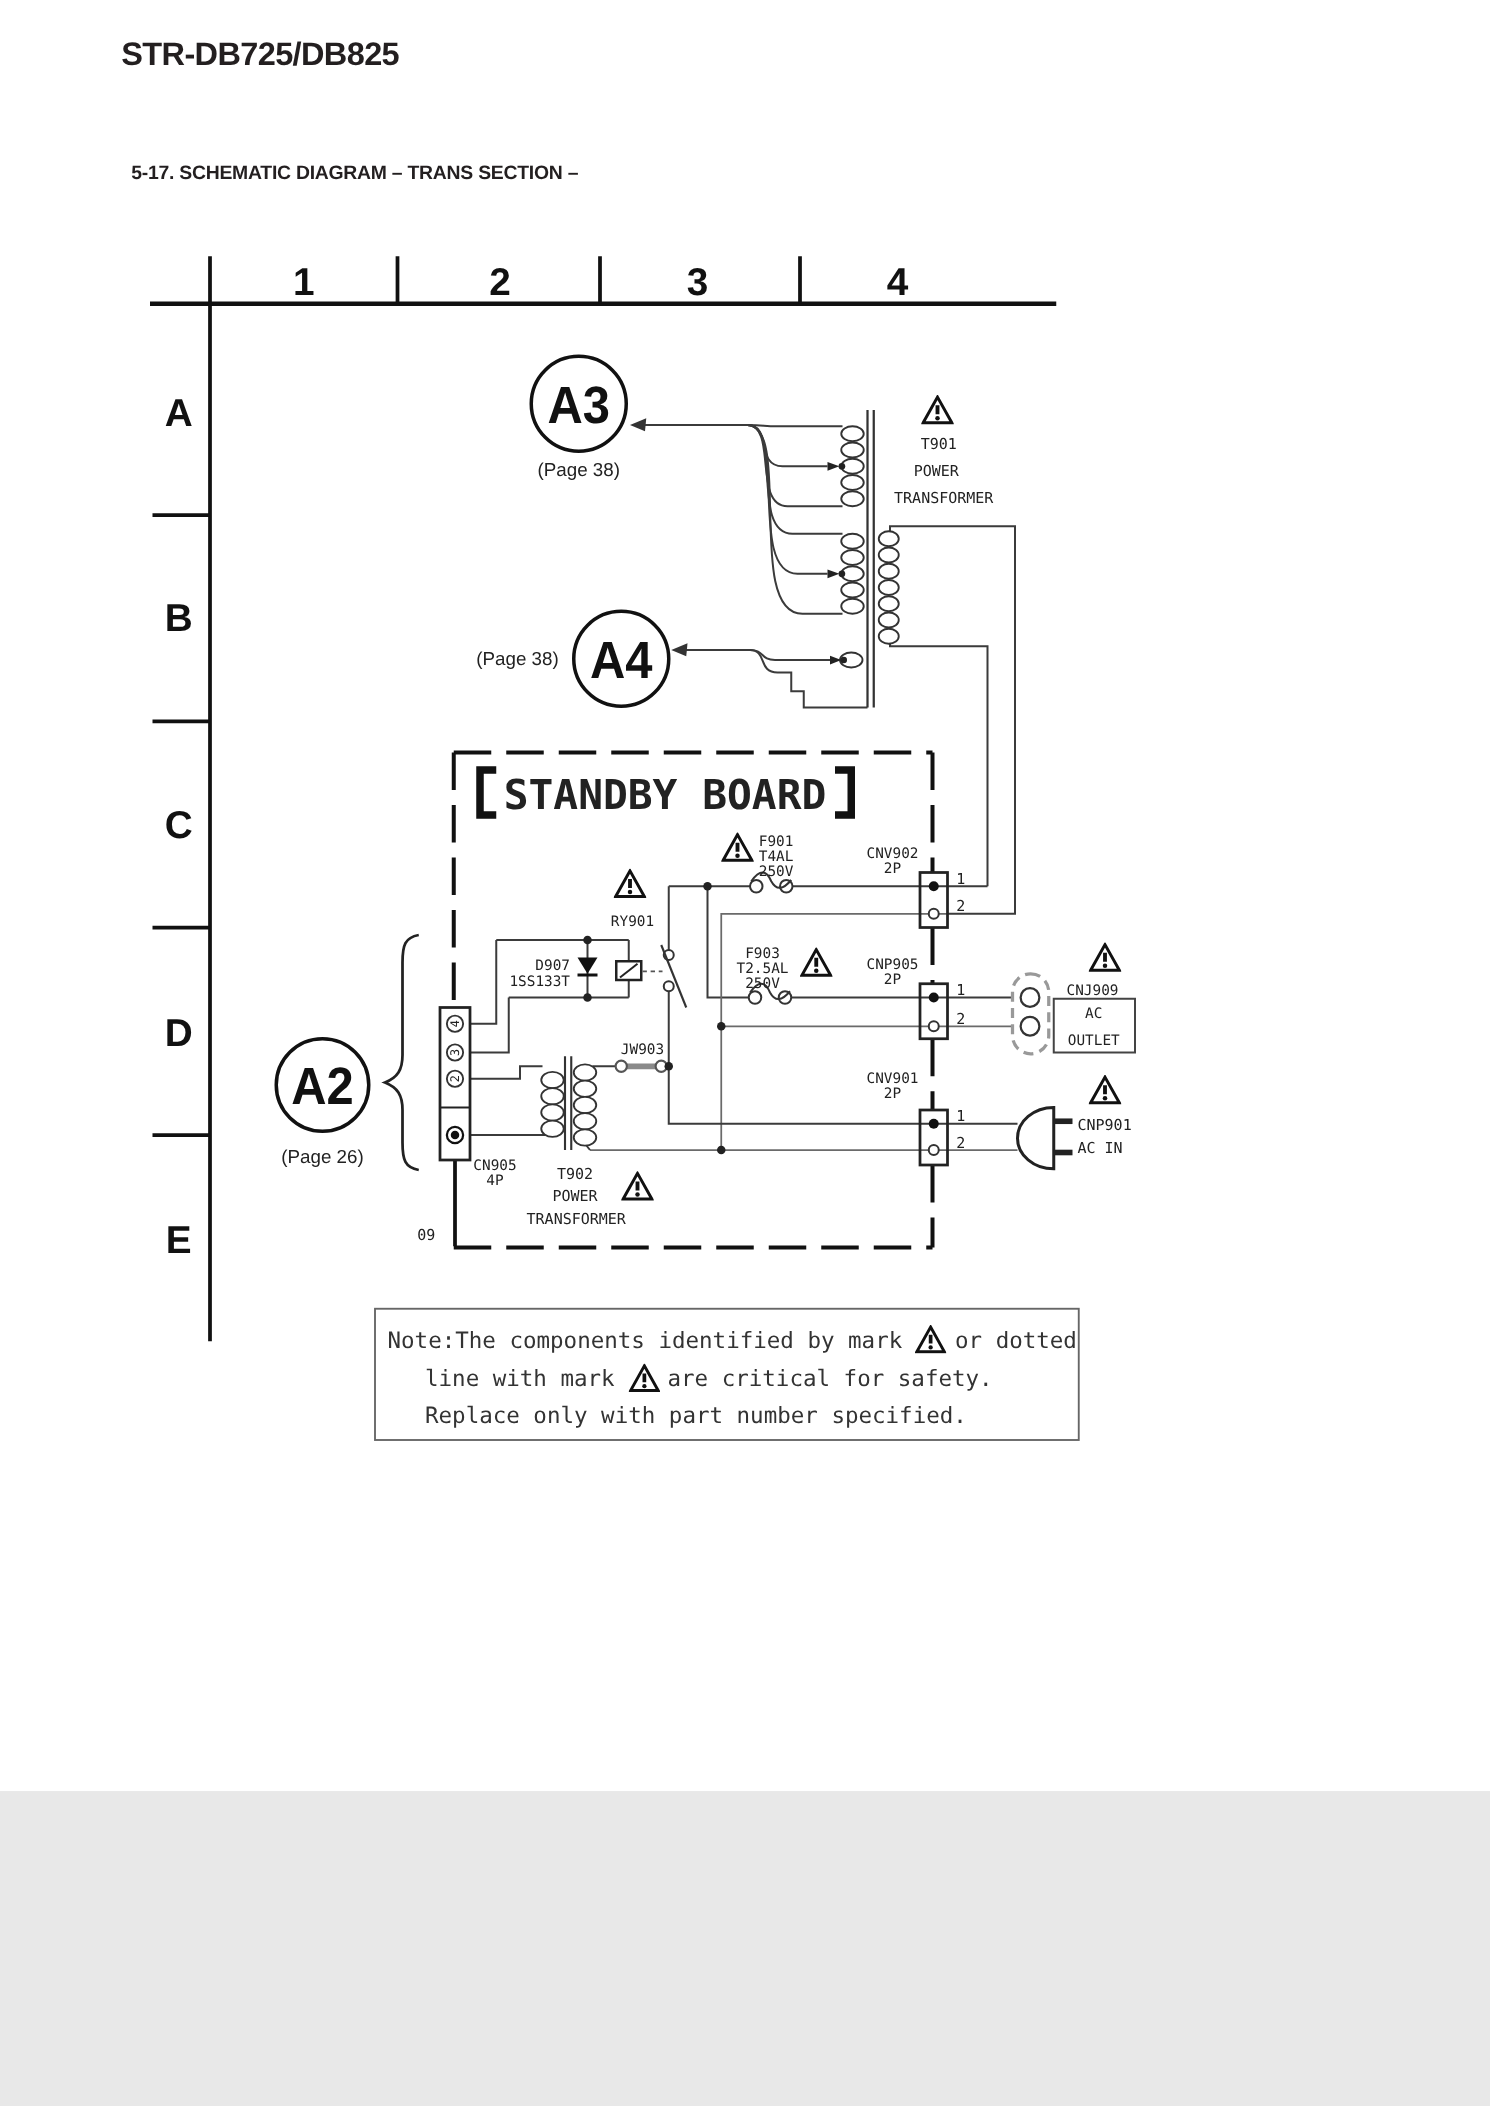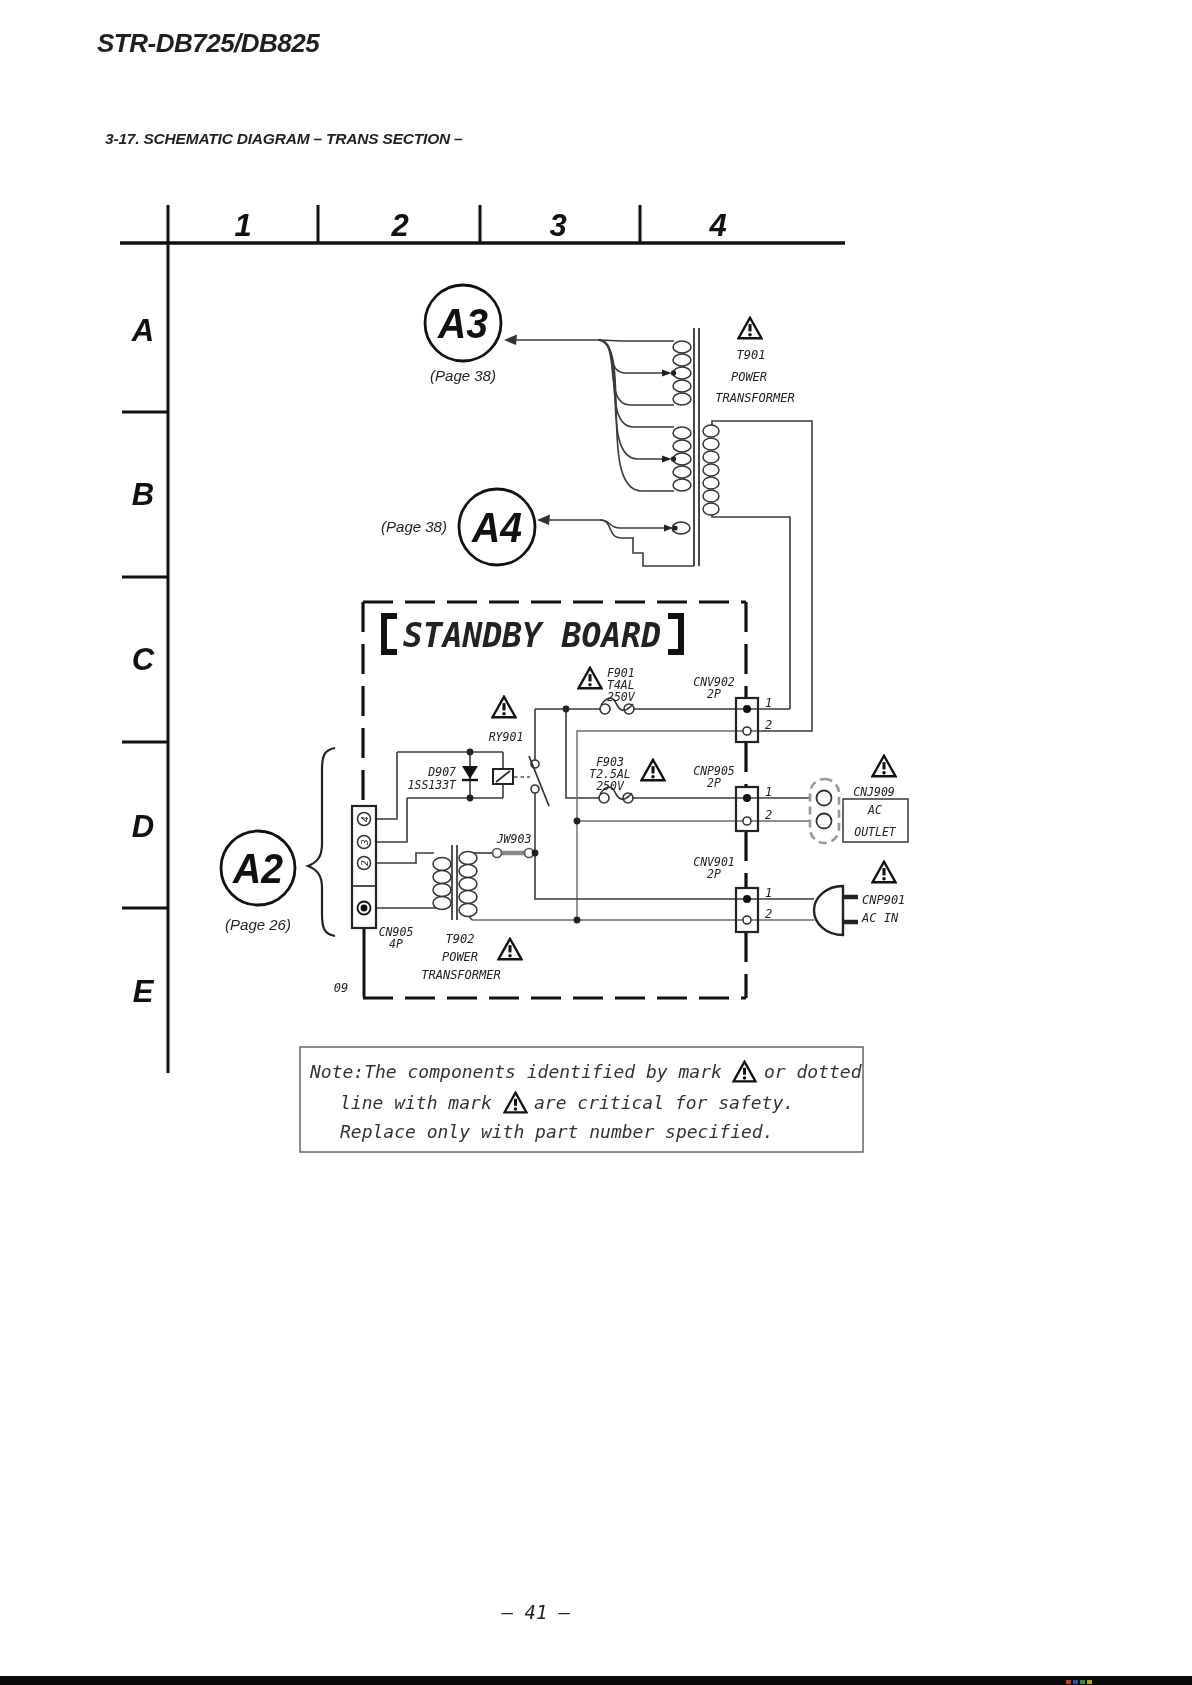--- a/index.html
+++ b/index.html
@@ -1,17 +1,17 @@
 <!DOCTYPE html>
 <html><head>
 <meta charset="utf-8">
 <style>
   html,body{margin:0;padding:0;background:#e8e8e8;}
-  .page{position:relative;width:1192px;height:1685px;background:#ffffff;overflow:hidden;
-        font-family:"Liberation Sans",sans-serif;color:#1d1a1b;font-style:italic;}
+  .page{position:relative;width:1192px;height:1433px;background:#ffffff;overflow:hidden;
+        font-family:"Liberation Sans",sans-serif;color:#1d1a1b;}
   .model-title{position:absolute;left:97px;top:28px;font-size:26px;font-weight:bold;
                letter-spacing:-0.5px;color:#231f20;}
   .section-title{position:absolute;left:105px;top:130px;font-size:15.5px;font-weight:bold;
                  letter-spacing:-0.2px;color:#231f20;}
   svg{position:absolute;left:0;top:0;}
   svg text{fill:#222;}
   .plot{font-family:"DejaVu Sans Mono",monospace;font-size:11.5px;}
   .plot12{font-family:"DejaVu Sans Mono",monospace;font-size:12px;}
   .gridlbl{font-family:"Liberation Sans",sans-serif;font-weight:bold;font-size:31px;fill:#111;}
   .reflbl{font-family:"Liberation Sans",sans-serif;font-weight:bold;font-size:42px;fill:#111;}
@@ -23,21 +23,21 @@
   .loop{stroke:#333;stroke-width:1.5;fill:#fff;}
   .boxln{stroke:#222;stroke-width:2.2;fill:none;}
   .border{stroke:#111;stroke-width:3.2;fill:none;stroke-dasharray:30 12;}
 </style>
 </head>
 <body>
 
 <div class="page">
 
   <div class="model-title">STR-DB725/DB825</div>
-  <div class="section-title">3-17. SCHEMATIC DIAGRAM – TRANS SECTION –</div>
+  <div class="section-title">5-17. SCHEMATIC DIAGRAM – TRANS SECTION –</div>
 
   <svg width="1192" height="1685" viewBox="0 0 1192 1685">
     <defs>
       <symbol id="warn" viewBox="0 0 30 28">
         <path d="M15 2 L28.4 26 L1.6 26 Z" fill="#fff" stroke="#111" stroke-width="2.8"></path>
         <line x1="15" y1="9.5" x2="15" y2="18" stroke="#111" stroke-width="3.6"></line>
         <circle cx="15" cy="21.8" r="2.1" fill="#111"></circle>
       </symbol>
     </defs>
 

